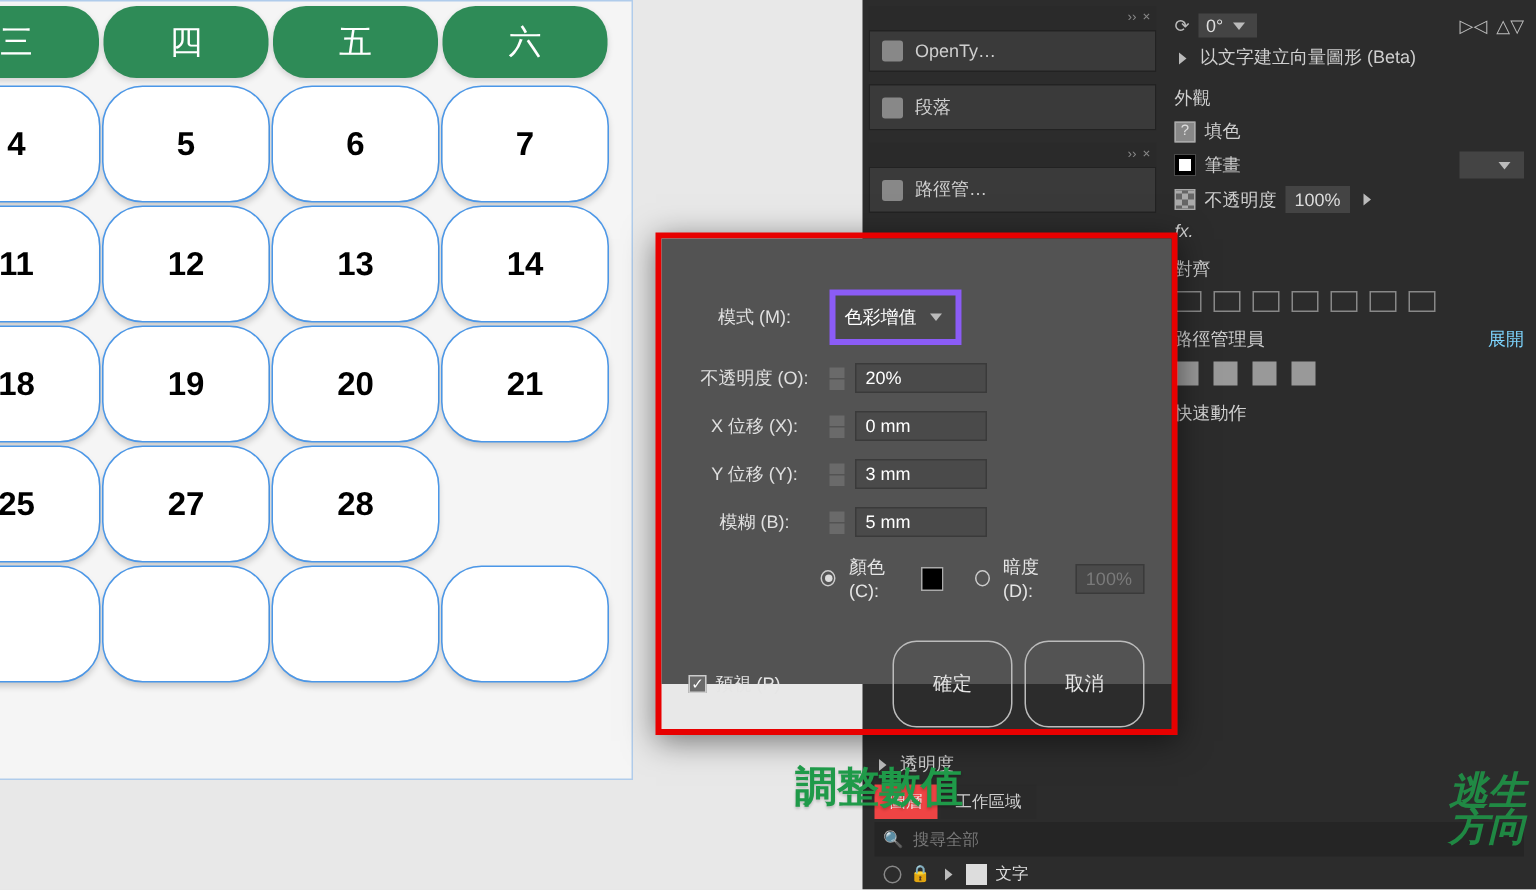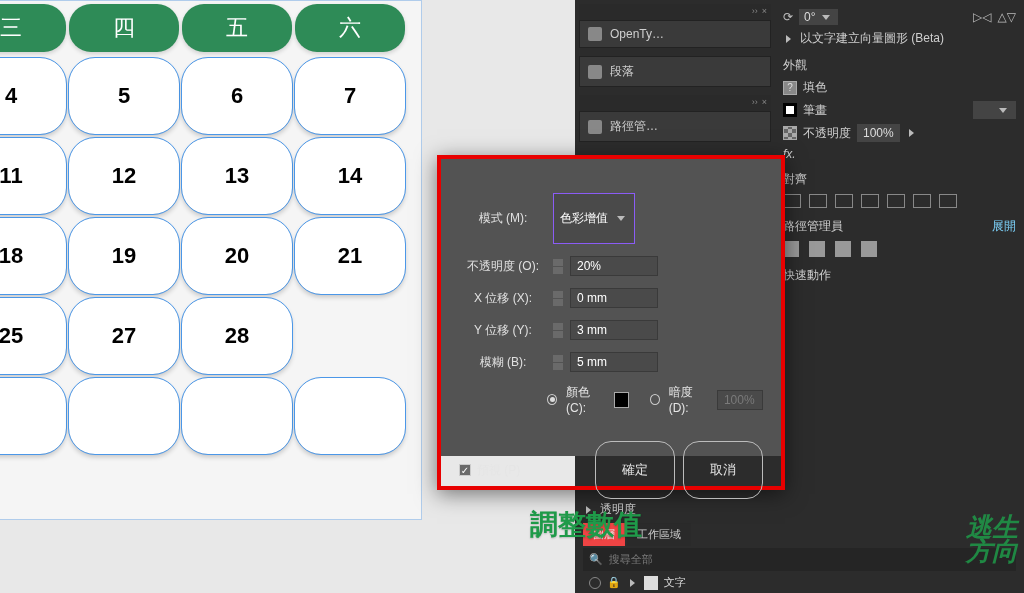--- a/index.html
+++ b/index.html
@@ -108,22 +108,22 @@
   }
   .dlg-row { display:flex; align-items:center; margin: 12px 0; gap:6px;}
   .dlg-label { width: 88px; text-align:center; font-size:12px; color:#e0e0e0;}
   .num-field {
     background:#4a4a4a; border:1px solid #3a3a3a; color:#fff;
     padding:2px 6px; width: 88px; font-size:12px;
   }
   .spinner { display:flex; flex-direction:column; gap:1px; margin-right:1px;}
   .spinner div { width:10px;height:7px;background:#6a6a6a; }
   .mode-select {
-    background:#4a4a4a;border:1px solid #8b5cf6;color:#fff;
-    padding:16px 6px; display:inline-flex; align-items:center; gap:6px;
+    background:#4a4a4a;border:4px solid #8b5cf6;color:#fff;
+    padding:6px 6px; display:inline-flex; align-items:center; gap:6px;
   }
   .radio-dot { width:11px;height:11px;border-radius:50%;border:1px solid #ccc; display:inline-block; margin-right:3px; position:relative;}
   .radio-dot.sel::after{content:"";position:absolute;left:2px;top:2px;width:5px;height:5px;border-radius:50%;background:#ddd;}
   .color-sw { width:16px;height:16px;background:#000;border:1px solid #aaa; }
   .dark-disabled { color:#7a7a7a; }
   .dlg-footer { display:flex; justify-content:space-between; align-items:center; margin-top:26px;}
   .chk { width:12px;height:12px;border:1px solid #ccc;background:#6a6a6a;display:inline-flex;align-items:center;justify-content:center;color:#fff;font-size:10px;}
   .pill-btn {
     border:1px solid #bcbcbc; color:#e5e5e5;
     padding: 19px 26px; border-radius: 16px; font-size:13px;

